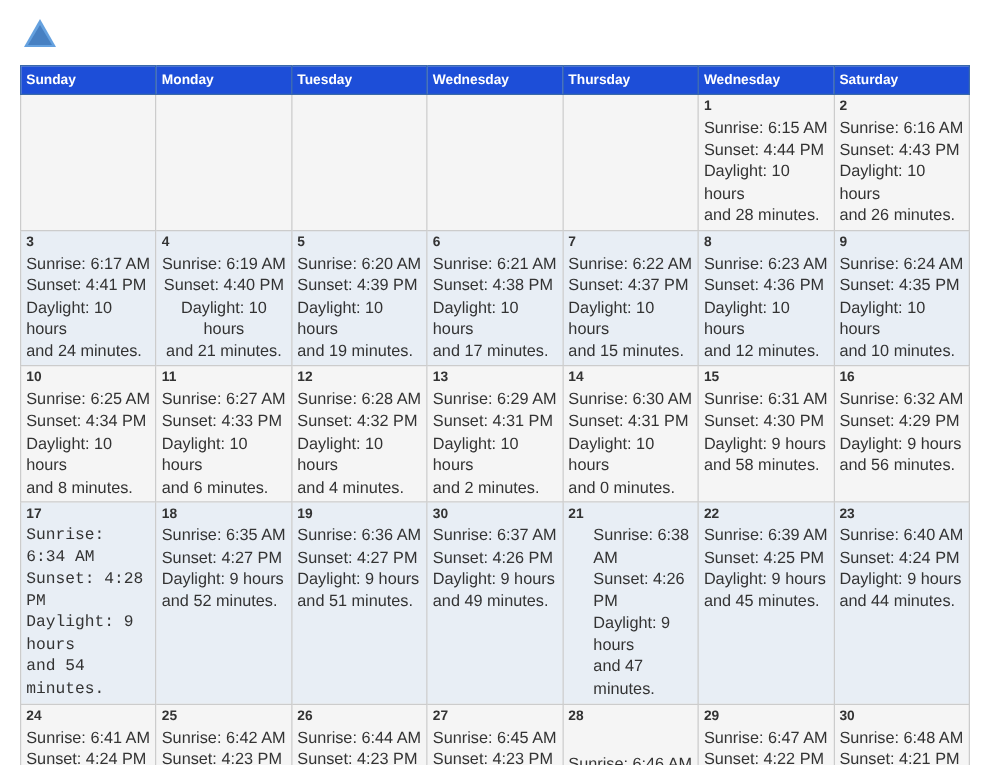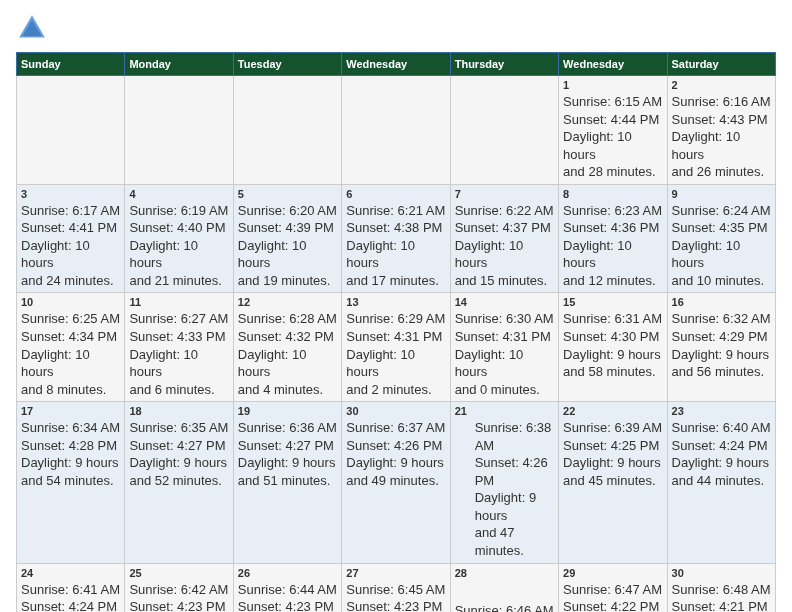--- a/index.html
+++ b/index.html
@@ -55,21 +55,21 @@
       font-size: 15px;
       font-weight: normal;
       color: #555;
     }
     table {
       width: 100%;
       border-collapse: collapse;
       table-layout: fixed;
     }
     thead tr th {
-      background-color: #14532d;
+      background-color: #1d4ed8;
       color: #fff;
       font-size: 11px;
       font-weight: bold;
       padding: 5px 4px;
       text-align: left;
       border: 1px solid #3a6aaa;
     }
     tbody tr td {
       vertical-align: top;
       border: 1px solid #ccc;
@@ -154,21 +154,21 @@
         <tr>
           <td>
             <span class="day-num">3</span>
             <div class="day-info" style="white-space: pre-line;">Sunrise: 6:17 AM
 Sunset: 4:41 PM
 Daylight: 10 hours
 and 24 minutes.</div>
           </td>
           <td>
             <span class="day-num">4</span>
-            <div class="day-info" style="white-space: pre-line;">Sunrise: 6:19 AM
+            <div class="day-info" style="white-space: pre-line; text-align: center;">Sunrise: 6:19 AM
 Sunset: 4:40 PM
 Daylight: 10 hours
 and 21 minutes.</div>
           </td>
           <td>
             <span class="day-num">5</span>
             <div class="day-info" style="white-space: pre-line;">Sunrise: 6:20 AM
 Sunset: 4:39 PM
 Daylight: 10 hours
 and 19 minutes.</div>
@@ -249,21 +249,21 @@
             <span class="day-num">16</span>
             <div class="day-info" style="white-space: pre-line;">Sunrise: 6:32 AM
 Sunset: 4:29 PM
 Daylight: 9 hours
 and 56 minutes.</div>
           </td>
         </tr>
         <tr>
           <td>
             <span class="day-num">17</span>
-            <div class="day-info" style="white-space: pre-line;">Sunrise: 6:34 AM
+            <div class="day-info" style="white-space: pre-line; font-family: Liberation Mono, monospace;">Sunrise: 6:34 AM
 Sunset: 4:28 PM
 Daylight: 9 hours
 and 54 minutes.</div>
           </td>
           <td>
             <span class="day-num">18</span>
             <div class="day-info" style="white-space: pre-line;">Sunrise: 6:35 AM
 Sunset: 4:27 PM
 Daylight: 9 hours
 and 52 minutes.</div>

